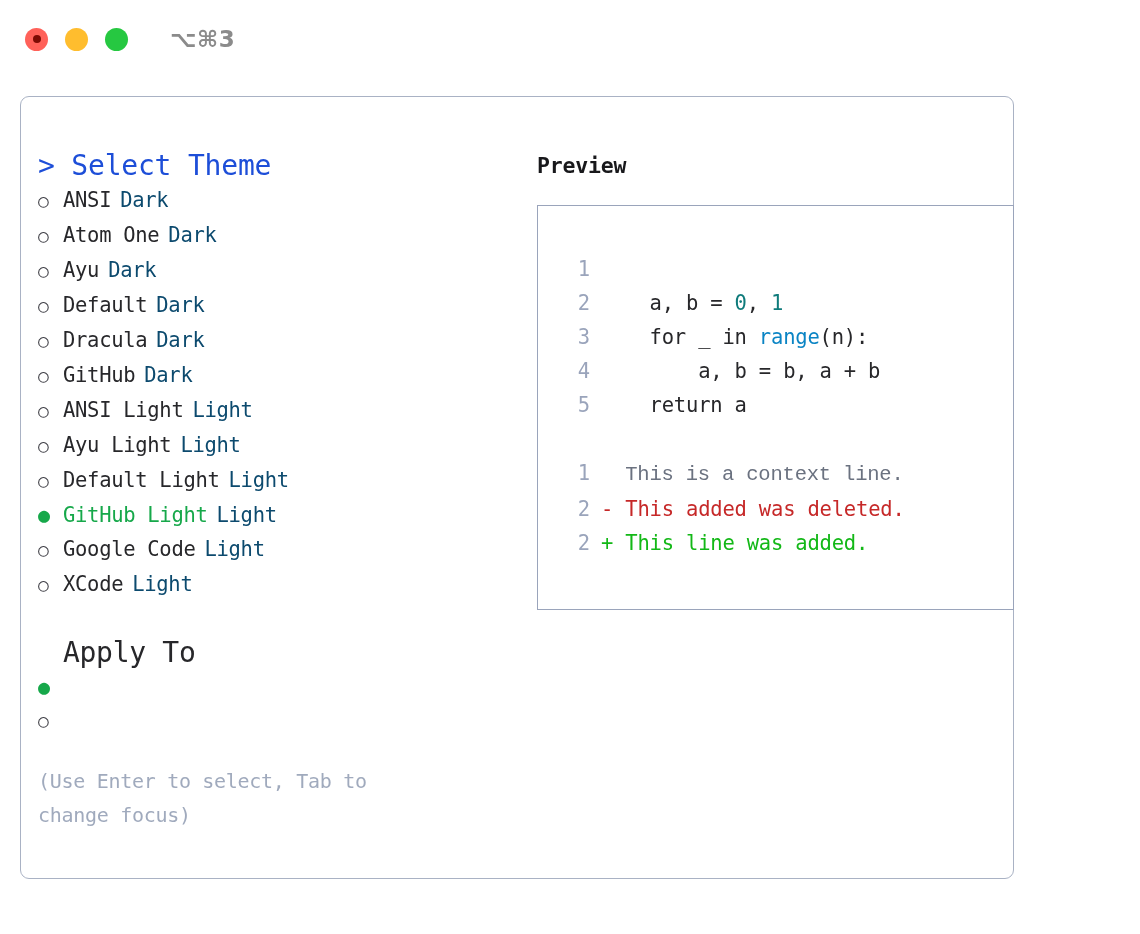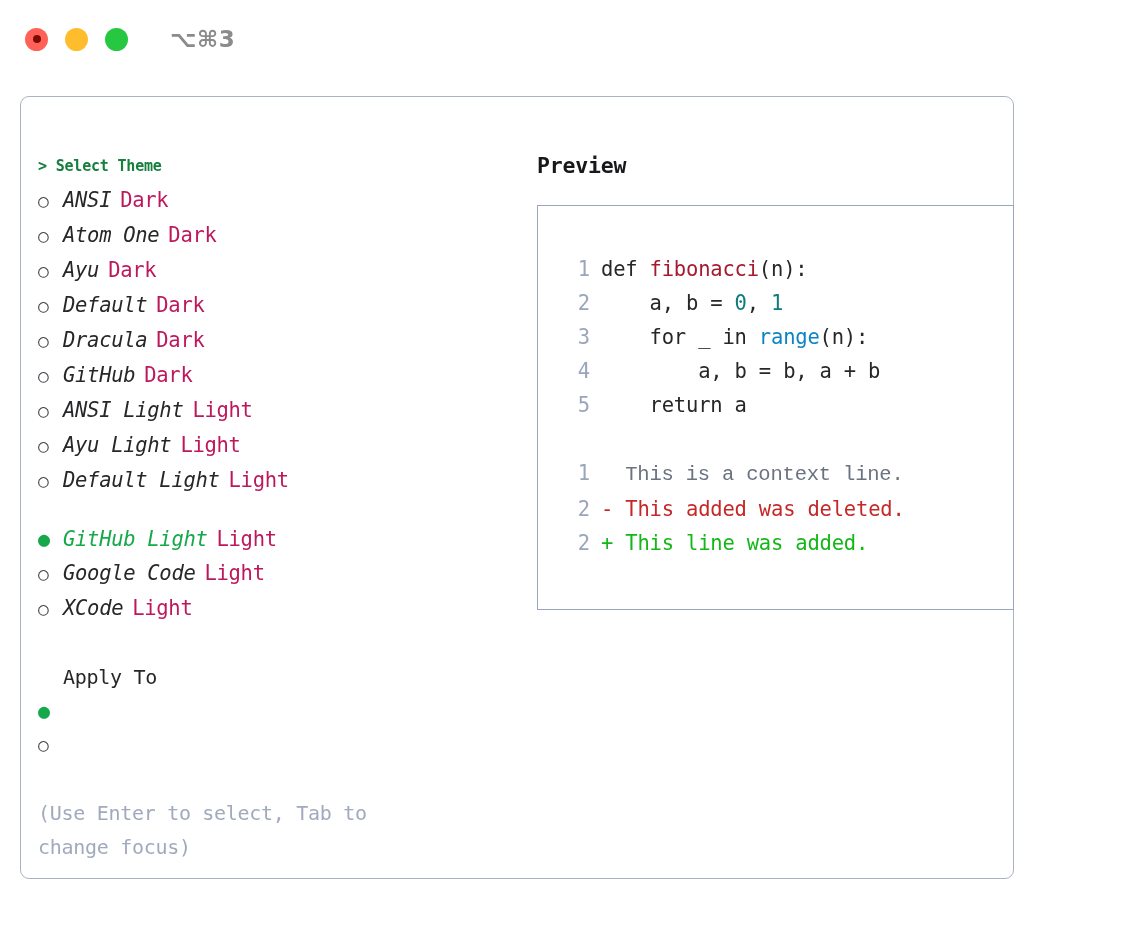--- a/index.html
+++ b/index.html
@@ -64,23 +64,23 @@
   }
 
   
   #left-col {
     position: absolute;
     left: 17px; top: 52px;
     width: 440px;
   }
 
   .section-head {
-    font-size: 15px;
-    font-weight: 700;
-    color: #15803d;
+    font-size: 28px;
+    font-weight: 400;
+    color: #1d4ed8;
     letter-spacing: -0.2px;
     line-height: 34px;
     white-space: pre;
   }
 
   .opt-row {
     display: flex;
     align-items: baseline;
     line-height: 34px;
     font-size: 20.5px;
@@ -88,37 +88,37 @@
     letter-spacing: -0.3px;
   }
   .bullet {
     width: 25px;
     flex: 0 0 25px;
     font-size: 18px;
     color: #3f3f46;
     line-height: 34px;
   }
   .bullet.filled { color: #16a84a; font-size: 20px; }
-  .opt-label { color: #27272a; font-style: italic; }
-  .opt-row.selected .opt-label { color: #16a84a; margin-top: 24px; }
-  .opt-badge { color: #be185d; margin-left: 9px; }
+  .opt-label { color: #27272a; }
+  .opt-row.selected .opt-label { color: #16a84a; }
+  .opt-badge { color: #0c4a6e; margin-left: 9px; }
 
   #apply-head {
     margin-top: 34px;
-    font-size: 20px;
+    font-size: 28px;
     font-weight: 400;
     color: #27272a;
     line-height: 34px;
     padding-left: 25px;
     letter-spacing: -0.3px;
     white-space: pre;
   }
 
   #hint {
-    margin-top: 34px;
+    margin-top: 26px;
     font-size: 20px;
     color: #a0aabd;
     line-height: 34px;
     width: 400px;
     letter-spacing: -0.3px;
   }
 
   
   #right-col {
     position: absolute;
@@ -208,21 +208,21 @@
           <div class="opt-row"><span class="bullet">○</span></div>
         </div>
 
       <div id="hint">(Use Enter to select, Tab to change focus)</div>
     </div>
 
     <div id="right-col">
       <div id="preview-head">Preview</div>
       <div id="preview-box">
         <div id="code-block">
-            <div class="code-line"><span class="lnum">1</span><span><span class="ctext">def </span><span class="tok-fn">fibonacci</span><span class="ctext">(n):</span></span></div>
+            <div class="code-line"><span class="lnum">1</span></div>
             <div class="code-line"><span class="lnum">2</span><span><span class="ctext">    a, b = </span><span class="tok-num">0</span><span class="ctext">, </span><span class="tok-num">1</span></span></div>
             <div class="code-line"><span class="lnum">3</span><span><span class="ctext">    for _ in </span><span class="tok-call">range</span><span class="ctext">(n):</span></span></div>
             <div class="code-line"><span class="lnum">4</span><span><span class="ctext">        a, b = b, a + b</span></span></div>
             <div class="code-line"><span class="lnum">5</span><span><span class="ctext">    return a</span></span></div>
           </div>
         <div class="gap"></div>
         <div id="diff-block">
             <div class="code-line"><span class="lnum">1</span><span class="diff-ctx"> </span><span class="diff-ctx"> This is a context line.</span></div>
             <div class="code-line"><span class="lnum">2</span><span class="diff-del">-</span><span class="diff-del"> This added was deleted.</span></div>
             <div class="code-line"><span class="lnum">2</span><span class="diff-add">+</span><span class="diff-add"> This line was added.</span></div>

